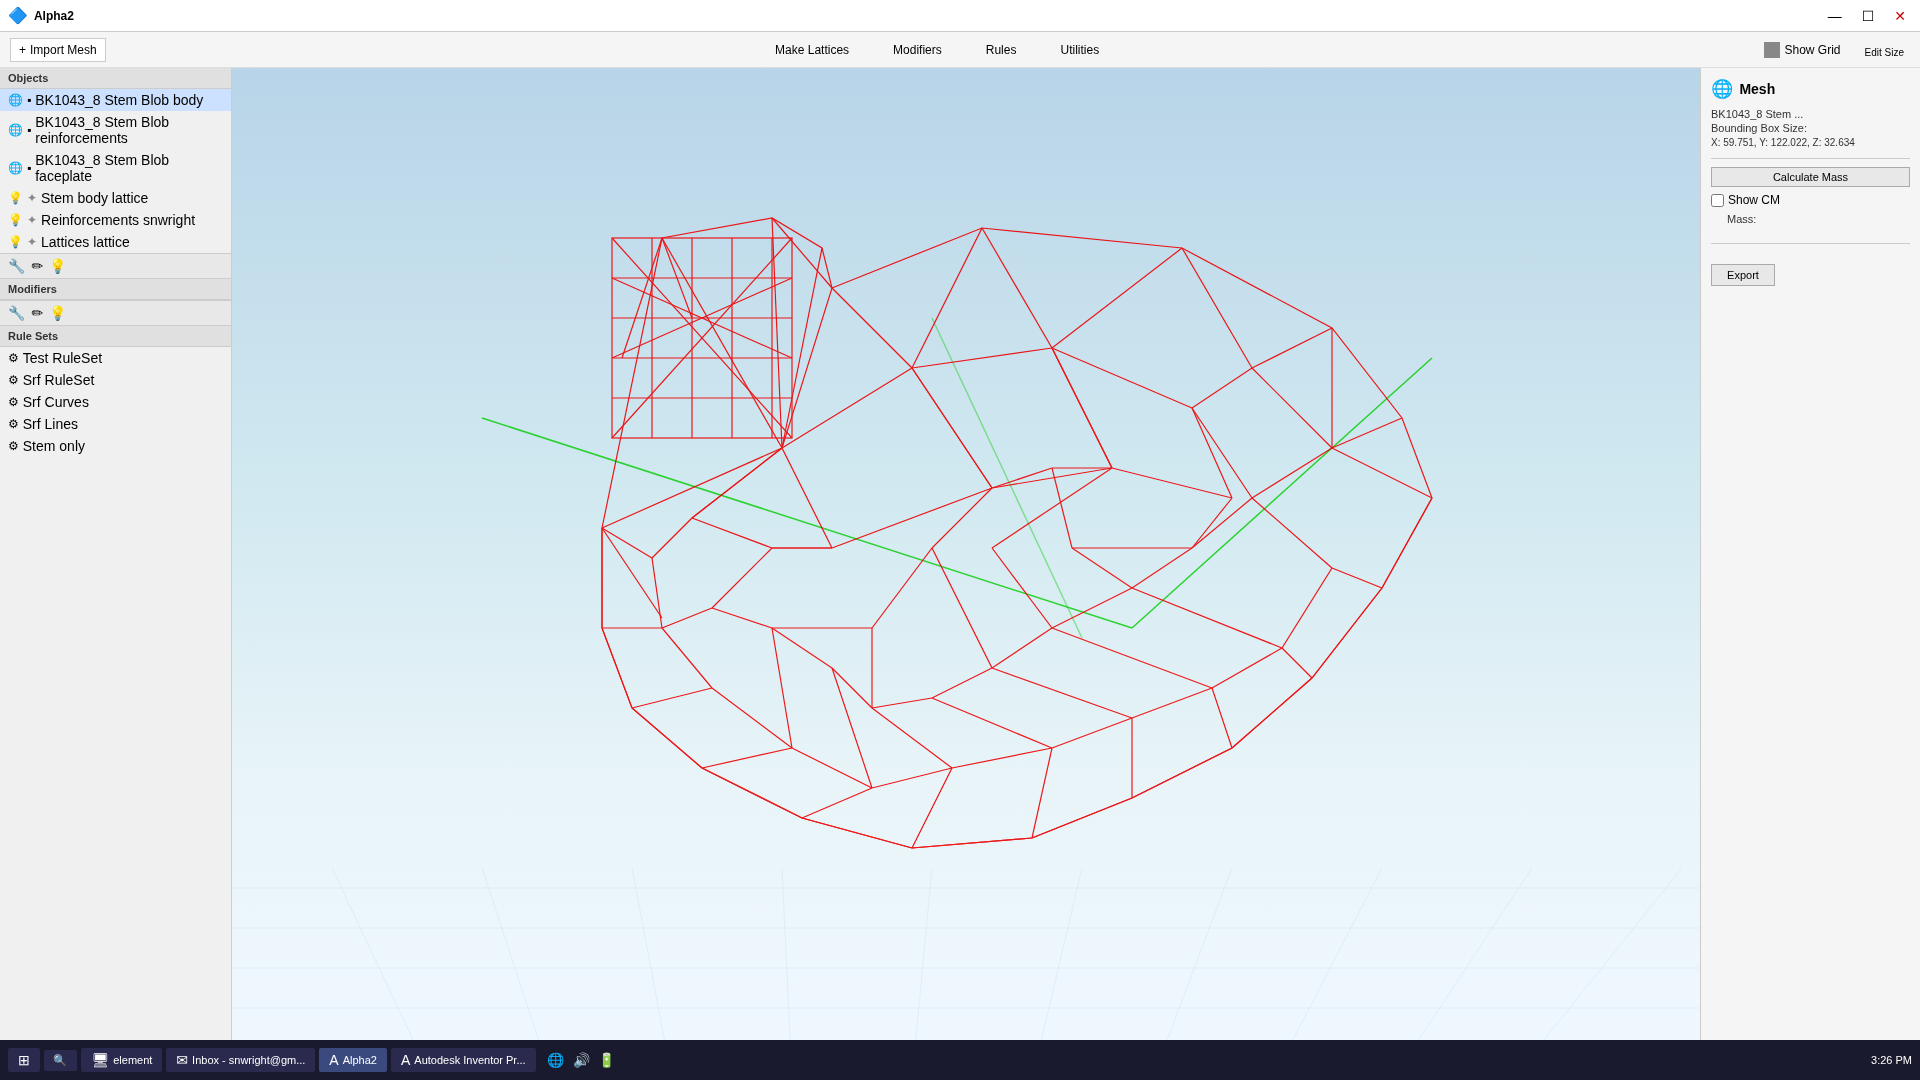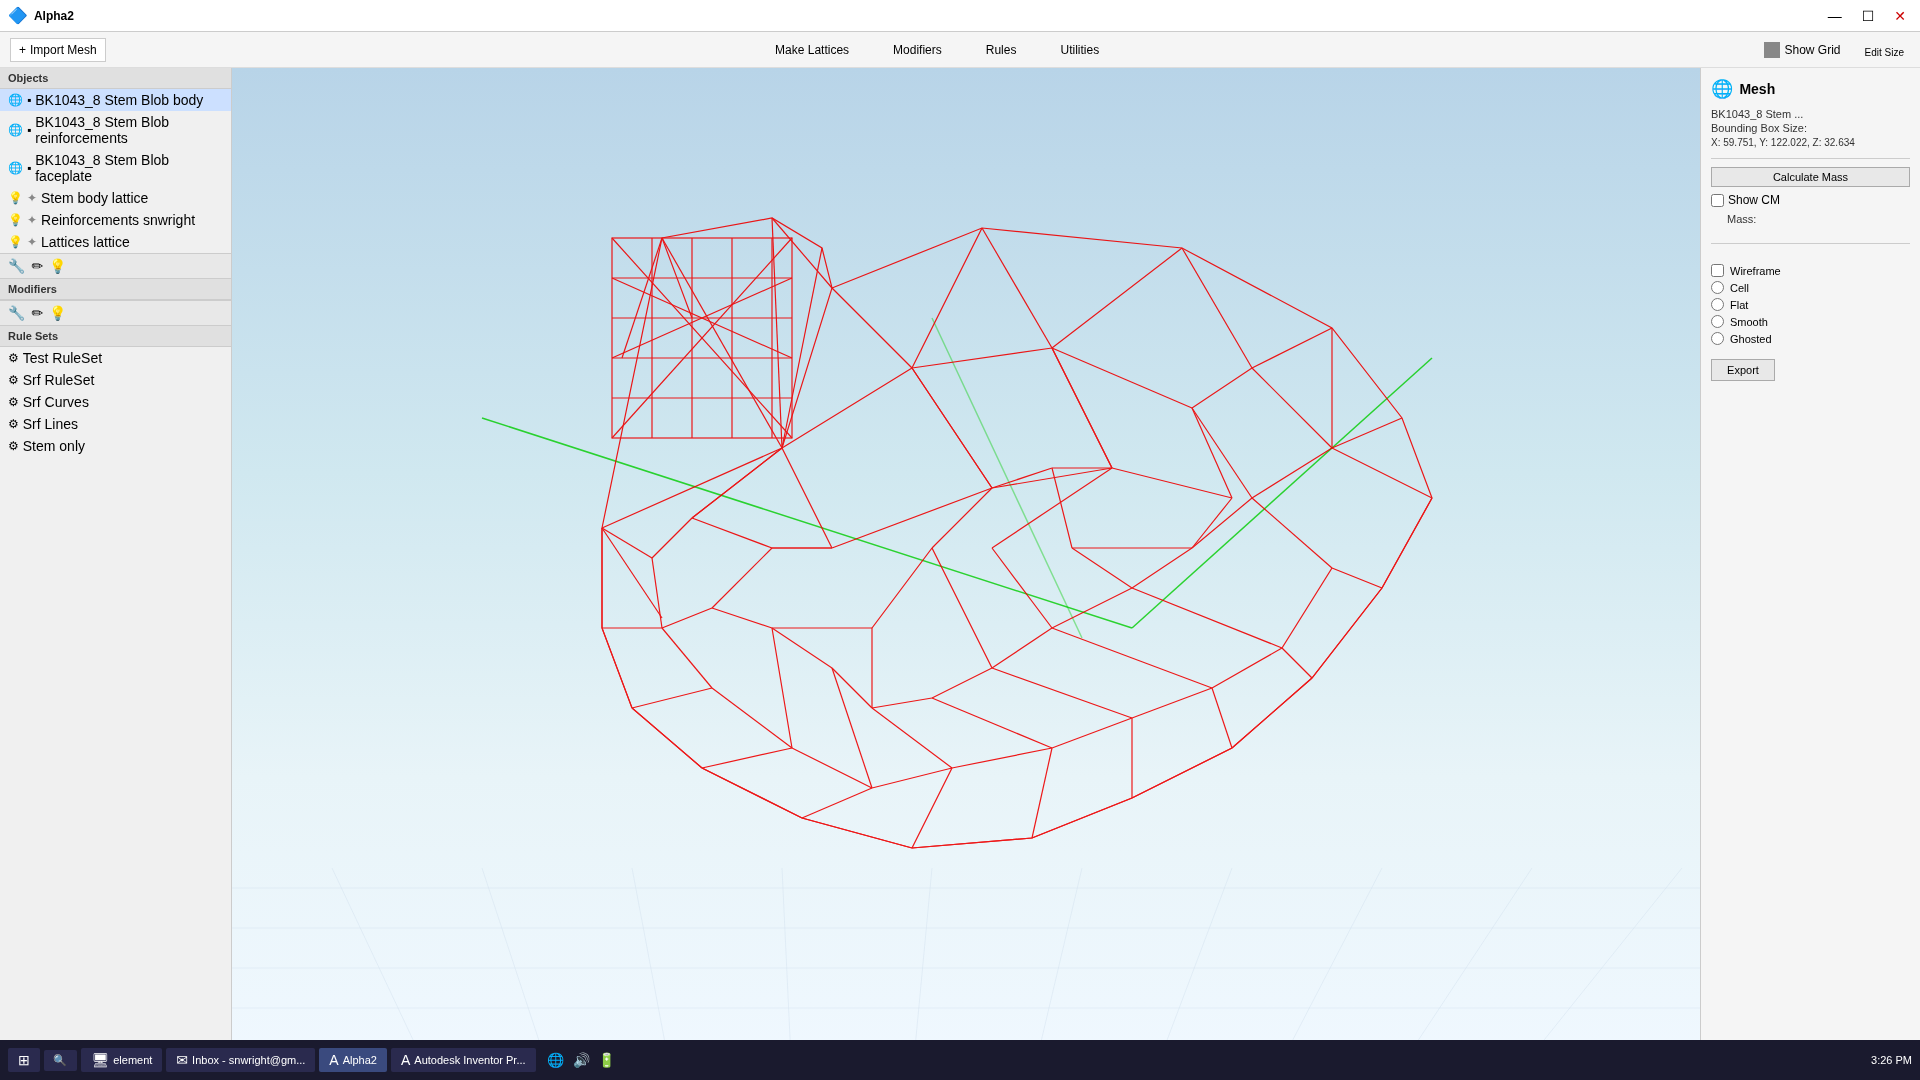--- a/index.html
+++ b/index.html
@@ -419,42 +419,20 @@
       <input type="checkbox" style="">
       <label>Show CM</label>
     </div>
 
     <div class="mass-row">
       <span>Mass:</span>
     </div>
 
     <hr class="section-divider">
 
-    <div class="render-section">
-      <div class="render-option">
-        <input type="checkbox" style="">
-        <span class="render-label">Wireframe</span>
-      </div>
-      <div class="render-option">
-        <input type="radio" name="render" style="">
-        <span class="render-label">Cell</span>
-      </div>
-      <div class="render-option">
-        <input type="radio" name="render" style="">
-        <span class="render-label">Flat</span>
-      </div>
-      <div class="render-option">
-        <input type="radio" name="render" style="">
-        <span class="render-label">Smooth</span>
-      </div>
-      <div class="render-option">
-        <input type="radio" name="render" style="">
-        <span class="render-label">Ghosted</span>
-      </div>
-    </div>
 
     <button class="export-btn">Export</button>
   </div>
 
 </div>
 
 <div id="taskbar">
   <div class="taskbar-item">
     <span class="taskbar-icon">⊞</span>
   </div>

